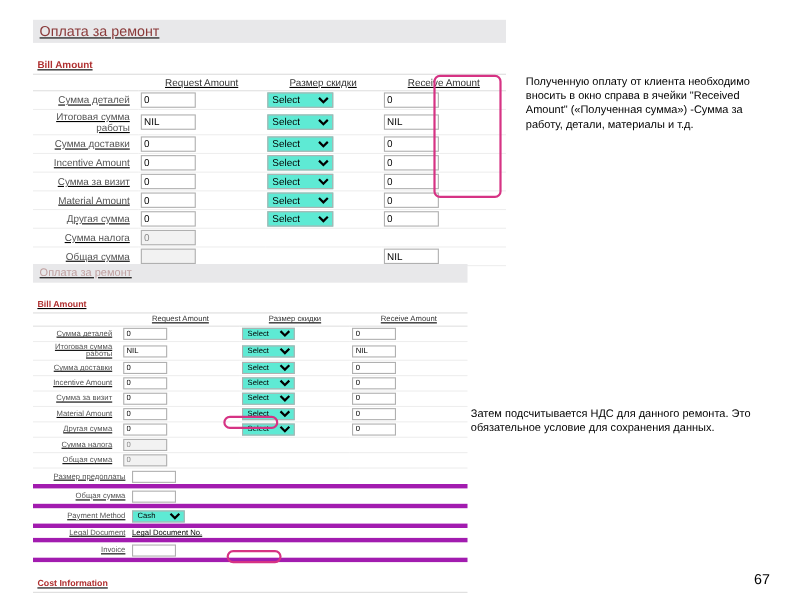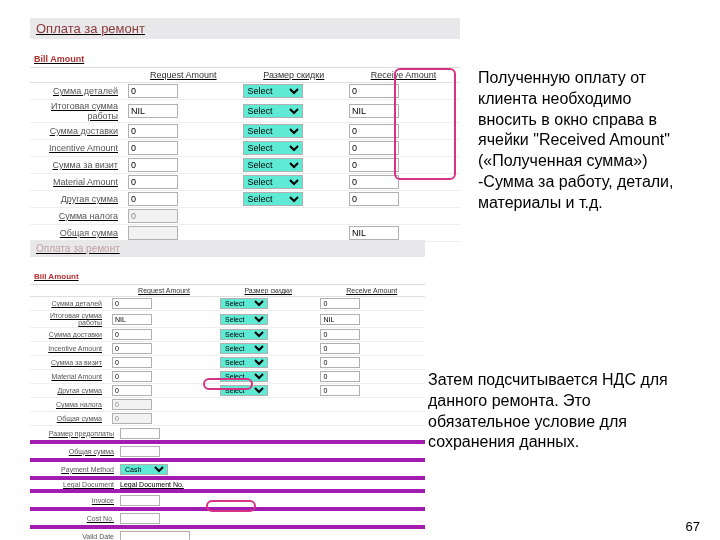--- a/index.html
+++ b/index.html
@@ -8,21 +8,21 @@
   .title-bar { background: #e8e8ea; padding: 3px 6px; color: #8a3a3a; font-size: 13px; }
   .section-head { color: #b03030; font-weight: bold; font-size: 9px; padding: 3px 4px; border-bottom: 1px solid #ddd; margin-top: 12px; }
   table { border-collapse: collapse; width: 100%; }
   th { font-weight: normal; text-align: center; font-size: 9px; padding: 2px 4px; border-bottom: 1px solid #e0e0e0; color: #333; }
   td { padding: 1px 2px; border-bottom: 1px solid #eee; vertical-align: middle; }
   td.label { text-align: right; font-size: 9px; color: #555; padding-right: 8px; width: 96px; }
   input.val { width: 50px; height: 14px; border: 1px solid #b0b0b0; font-size: 9px; padding: 0 2px; background: #fff; }
   input.val.ro { background: #f2f2f2; color: #888; }
   select.sel { width: 60px; height: 14px; border: 1px solid #b0b0b0; font-size: 9px; background: #5eead4; }
   .callout { border: 2px solid #d63384; border-radius: 6px; position: absolute; pointer-events: none; }
-  .note { position: absolute; font-size: 16px; line-height: 1.3; color: #000; width: 215px; }
+  .note { position: absolute; font-size: 10px; line-height: 1.3; color: #000; width: 215px; }
   .page-num { position: absolute; bottom: 6px; right: 20px; font-size: 13px; }
   
   .small table td, .small table th { font-size: 7px; }
   .small td.label { font-size: 7px; width: 80px; }
   .small input.val { width: 40px; height: 11px; font-size: 7px; }
   .small select.sel { width: 48px; height: 11px; font-size: 7px; }
   .small .section-head { font-size: 8px; }
   .form-row { display: flex; align-items: center; padding: 1px 0; border-bottom: 4px solid #a21caf; }
   .form-row .fl { text-align: right; width: 90px; font-size: 7px; color: #555; padding-right: 6px; }
   .form-row .fv { }
@@ -190,20 +190,21 @@
     <div class="fv"><select class="sel"><option id="payopt">Cash</option></select></div>
   </div>
   <div class="form-row">
     <div class="fl">Legal Document</div>
     <div class="fv" style="font-size:7px;">Legal Document No.</div>
   </div>
   <div class="form-row">
     <div class="fl">Invoice</div>
     <div class="fv"><input class="val" value="" style=""></div>
   </div>
+  <div class="section-head">Cost Information</div>
   <div class="form-row">
     <div class="fl">Cost No.</div>
     <div class="fv"><input class="val" value="" style=""></div>
   </div>
   <div class="form-row">
     <div class="fl">Valid Date</div>
     <div class="fv"><input class="val" style="width: 70px;"></div>
   </div>
   <div style="text-align:center; padding:4px 0;">
     <span class="btn">Save</span>

